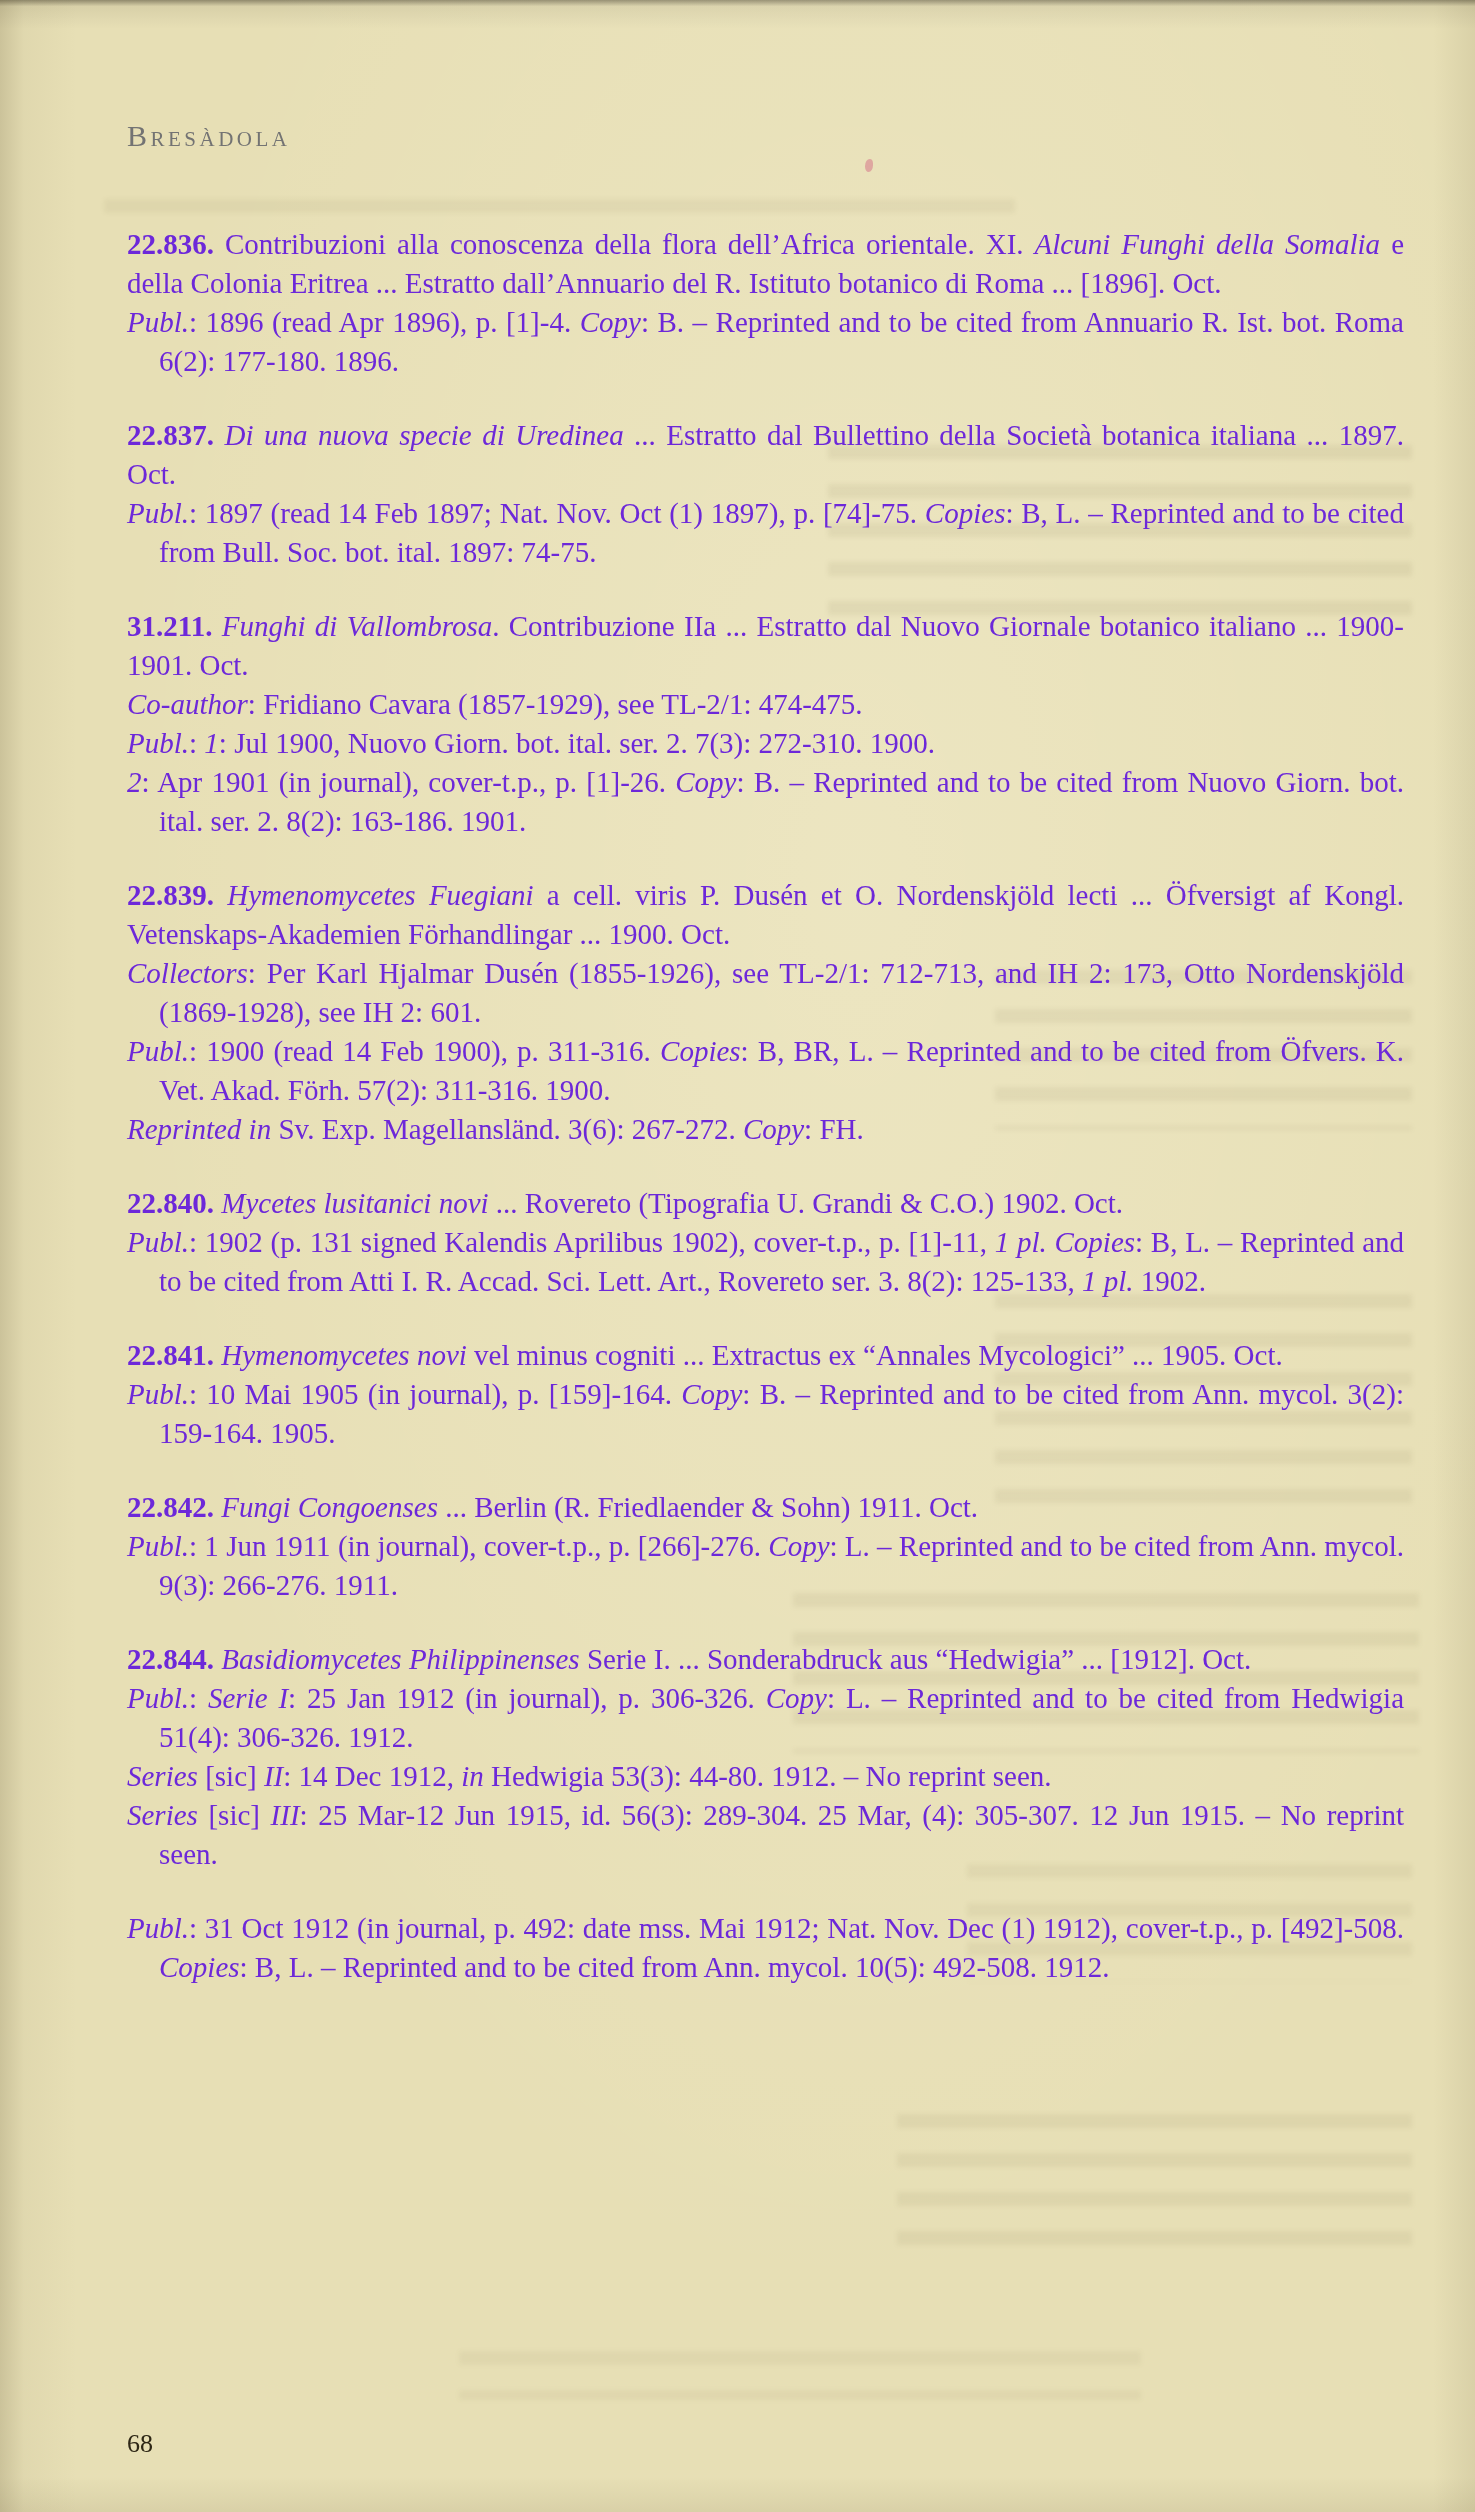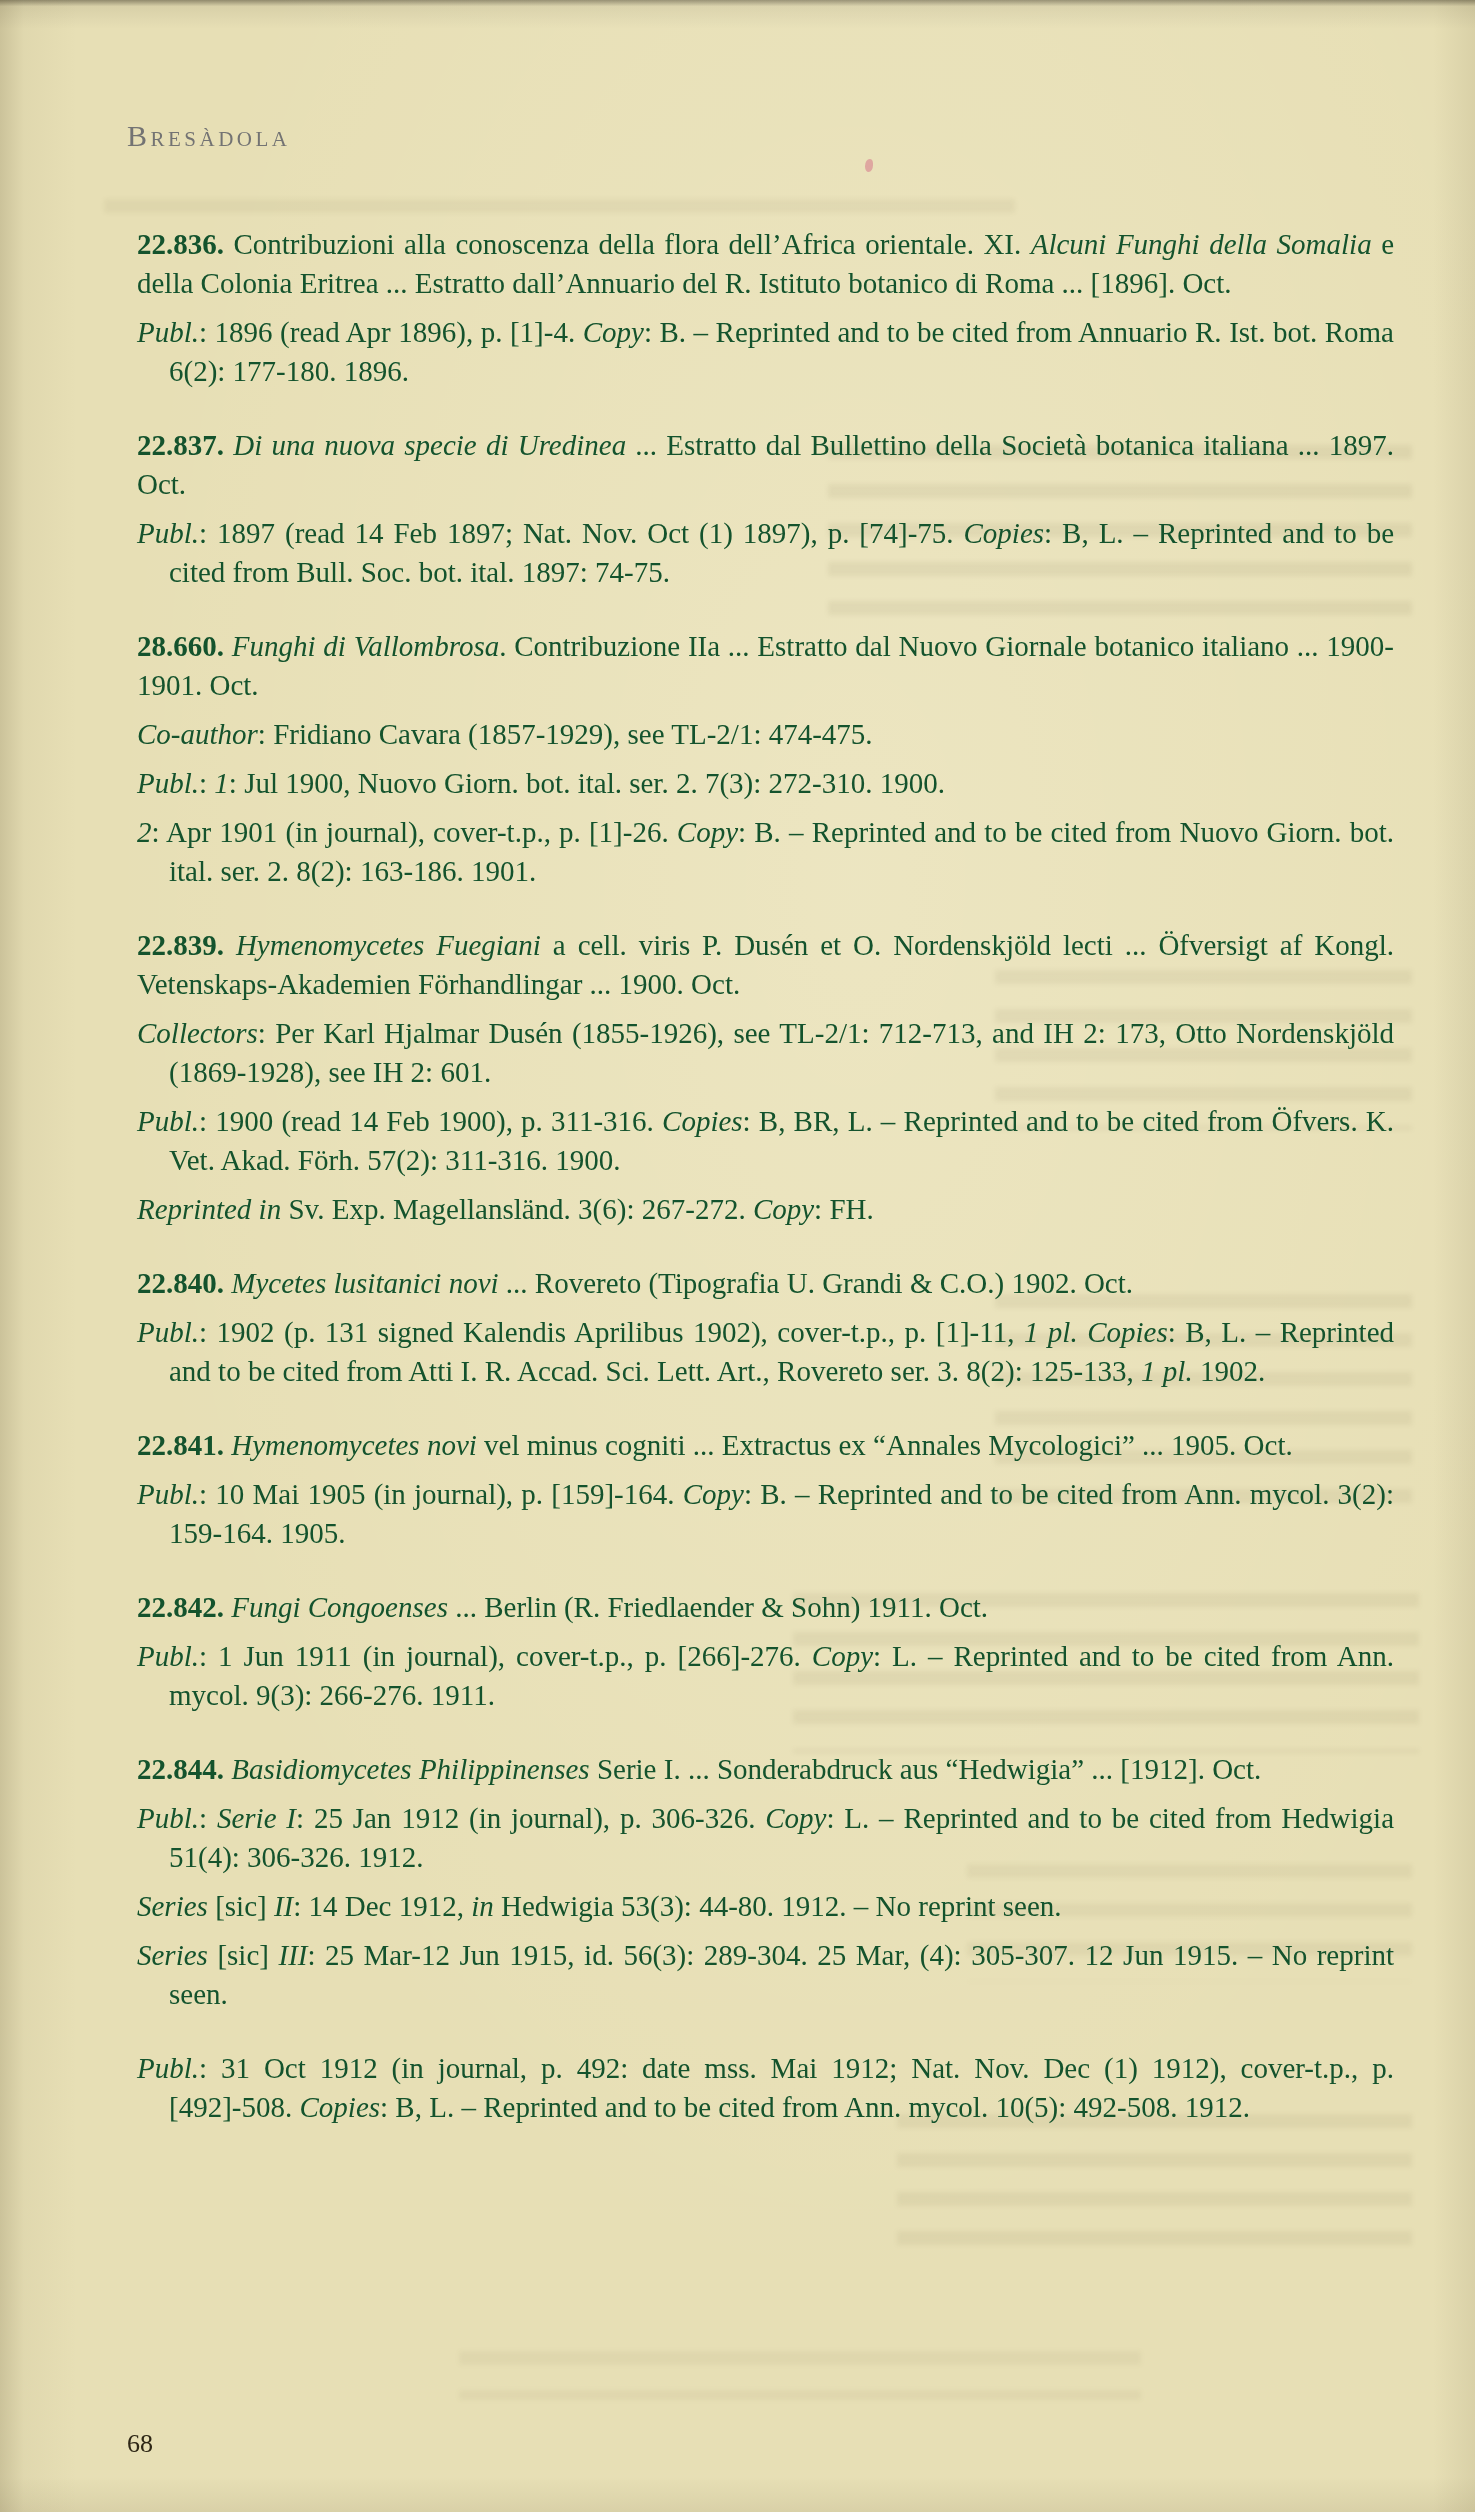--- a/index.html
+++ b/index.html
@@ -41,24 +41,24 @@
   .running-head {
     margin-top: 121px;
     font-size: 30px; line-height: 1;
     font-variant: small-caps;
     letter-spacing: 3.5px;
     color: #737373;
   }
   .entries { margin-top: 74px; }
   .entry { margin: 0 0 35px 0; }
   .para {
-    margin: 10px;
+    margin: 0;
     font-size: 29px; line-height: 39px;
     text-align: justify;
-    color: #14532d;
+    color: #6d28d9;
   }
   .para.hang { padding-left: 32px; text-indent: -32px; }
   .para b { font-weight: bold; }
   .para i { font-style: italic; }
   .page-number {
     position: absolute; left: 127px; top: 2429px; z-index: 2;
     font-size: 26px; color: #2e2716;
   }
 </style>
 </head>
@@ -81,21 +81,21 @@
   <main class="entries" id="entries">
       <section class="entry">
         <p class="para flush"><b>22.836.</b><span> Contribuzioni alla conoscenza della flora dell’Africa orientale. XI. </span><i>Alcuni Funghi della Somalia</i><span> e della Colonia Eritrea ... Estratto dall’Annuario del R. Istituto botanico di Roma ... [1896]. Oct.</span></p>
         <p class="para hang"><i>Publ.</i><span>: 1896 (read Apr 1896), p. [1]-4. </span><i>Copy</i><span>: B. – Reprinted and to be cited from Annuario R. Ist. bot. Roma 6(2): 177-180. 1896.</span></p>
       </section>
       <section class="entry">
         <p class="para flush"><b>22.837.</b><span> </span><i>Di una nuova specie di Uredinea</i><span> ... Estratto dal Bullettino della Società botanica italiana ... 1897. Oct.</span></p>
         <p class="para hang"><i>Publ.</i><span>: 1897 (read 14 Feb 1897; Nat. Nov. Oct (1) 1897), p. [74]-75. </span><i>Copies</i><span>: B, L. – Reprinted and to be cited from Bull. Soc. bot. ital. 1897: 74-75.</span></p>
       </section>
       <section class="entry">
-        <p class="para flush"><b>28.660.</b><span> </span><i>Funghi di Vallombrosa</i><span>. Contribuzione IIa ... Estratto dal Nuovo Giornale botanico italiano ... 1900-1901. Oct.</span></p>
+        <p class="para flush"><b>31.211.</b><span> </span><i>Funghi di Vallombrosa</i><span>. Contribuzione IIa ... Estratto dal Nuovo Giornale botanico italiano ... 1900-1901. Oct.</span></p>
         <p class="para hang"><i>Co-author</i><span>: Fridiano Cavara (1857-1929), see TL-2/1: 474-475.</span></p>
         <p class="para hang"><i>Publ.</i><span>: </span><i>1</i><span>: Jul 1900, Nuovo Giorn. bot. ital. ser. 2. 7(3): 272-310. 1900.</span></p>
         <p class="para hang"><i>2</i><span>: Apr 1901 (in journal), cover-t.p., p. [1]-26. </span><i>Copy</i><span>: B. – Reprinted and to be cited from Nuovo Giorn. bot. ital. ser. 2. 8(2): 163-186. 1901.</span></p>
       </section>
       <section class="entry">
         <p class="para flush"><b>22.839.</b><span> </span><i>Hymenomycetes Fuegiani</i><span> a cell. viris P. Dusén et O. Nordenskjöld lecti ... Öfversigt af Kongl. Vetenskaps-Akademien Förhandlingar ... 1900. Oct.</span></p>
         <p class="para hang"><i>Collectors</i><span>: Per Karl Hjalmar Dusén (1855-1926), see TL-2/1: 712-713, and IH 2: 173, Otto Nordenskjöld (1869-1928), see IH 2: 601.</span></p>
         <p class="para hang"><i>Publ.</i><span>: 1900 (read 14 Feb 1900), p. 311-316. </span><i>Copies</i><span>: B, BR, L. – Reprinted and to be cited from Öfvers. K. Vet. Akad. Förh. 57(2): 311-316. 1900.</span></p>
         <p class="para hang"><i>Reprinted in</i><span> Sv. Exp. Magellansländ. 3(6): 267-272. </span><i>Copy</i><span>: FH.</span></p>
       </section>

